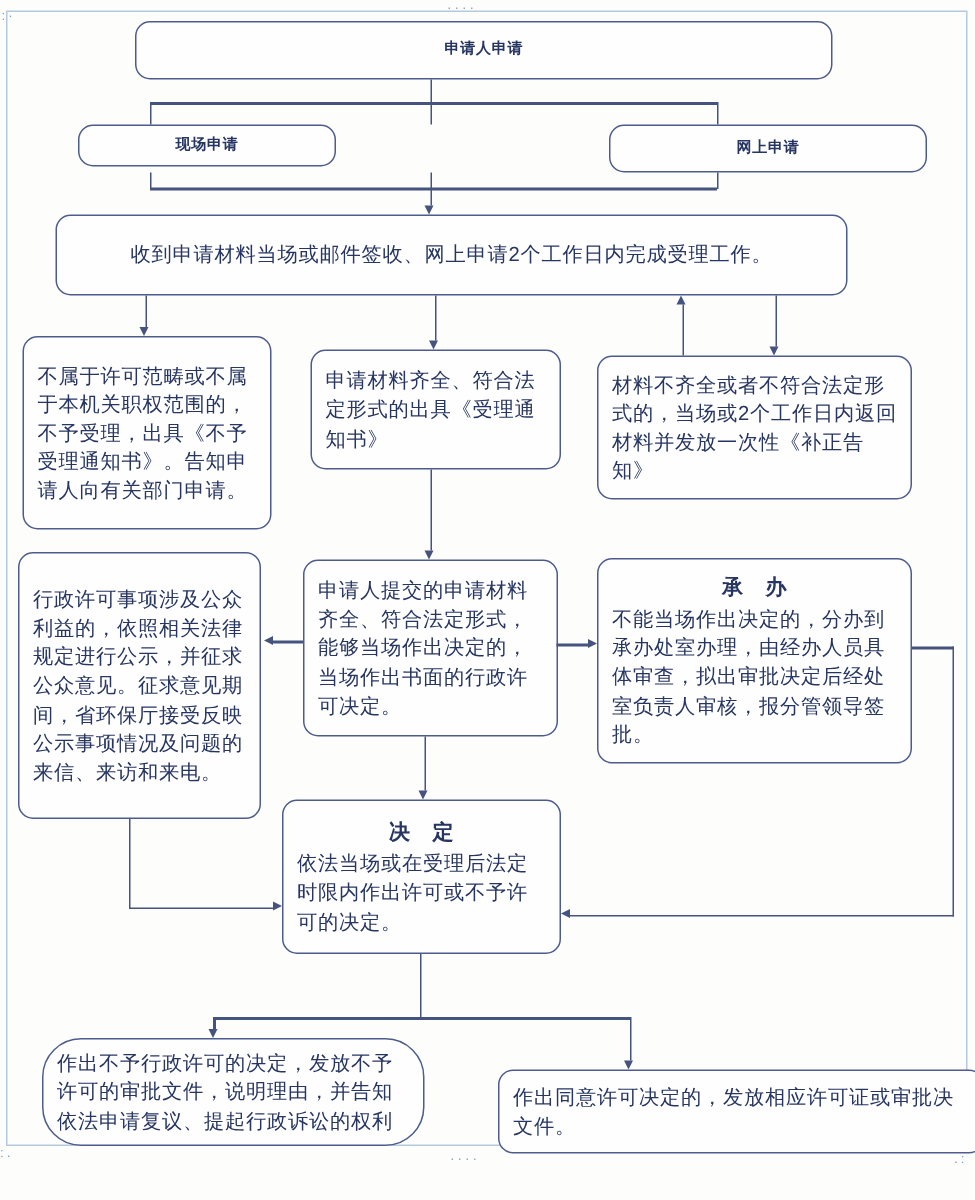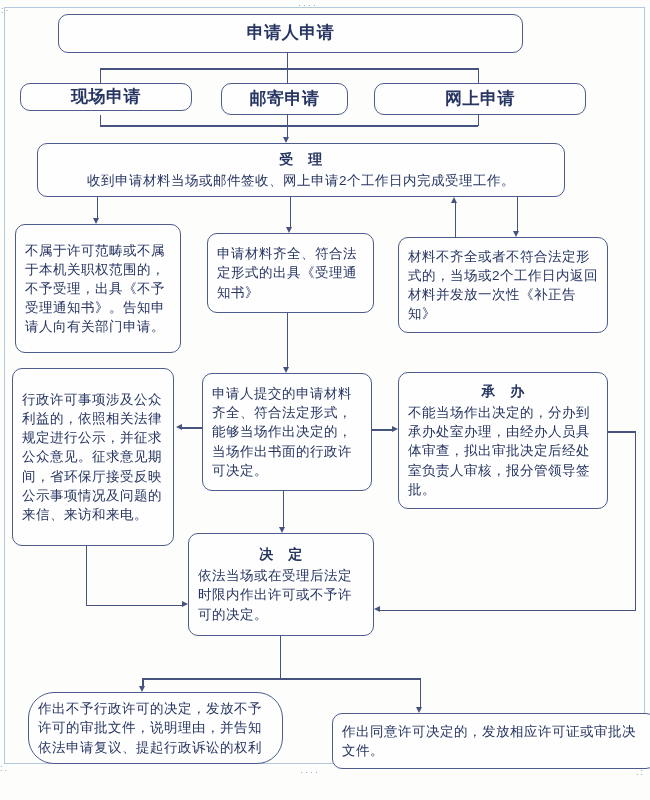--- a/index.html
+++ b/index.html
@@ -15,21 +15,21 @@
   }
   .node{
     position:absolute;box-sizing:border-box;
     border:1.5px solid #4d5c8c;border-radius:10px;background:#fefefe;
     padding:7px 9px;font-size:13.5px;line-height:1.42;letter-spacing:0.5px;
     display:flex;flex-direction:column;justify-content:center;
   }
   .node .ntitle{text-align:center;font-weight:bold;font-size:14px;margin-bottom:1px;}
   .node .nbody{text-align:left;}
   .node .nbody.center{text-align:center;}
-  .label-node{align-items:center;justify-content:center;font-weight:bold;font-size:17px;}
+  .label-node{align-items:center;justify-content:center;font-weight:bold;font-size:10px;margin-left:32px;}
   .ln{position:absolute;background:#46537f;}
   .v{width:1.5px;}
   .h{height:1.5px;}
   .arr{position:absolute;width:0;height:0;border-style:solid;}
   .arr-down{border-width:6px 3.5px 0 3.5px;border-color:#46537f transparent transparent transparent;}
   .arr-up{border-width:0 3.5px 6px 3.5px;border-color:transparent transparent #46537f transparent;}
   .arr-left{border-width:3.5px 6px 3.5px 0;border-color:transparent #46537f transparent transparent;}
   .arr-right{border-width:3.5px 0 3.5px 6px;border-color:transparent transparent transparent #46537f;}
   .dots{position:absolute;color:#7fa3c4;font-size:9px;letter-spacing:2px;line-height:1;}
 </style>
@@ -47,30 +47,26 @@
   <div class="dots" style="left:636px;top:768px;">.:</div>
 
   <div class="node label-node" style="left:58px;top:14px;width:465px;height:39px;">
     <span>申请人申请</span>
   </div>
 
   <div class="node label-node" style="left:20px;top:83px;width:172px;height:28px;">
     <span>现场申请</span>
   </div>
 
-  <div class="node label-node" style="left:221px;top:83px;width:127px;height:32px;">
-    <span>邮寄申请</span>
-  </div>
 
   <div class="node label-node" style="left:374px;top:83px;width:212px;height:32px;">
     <span>网上申请</span>
   </div>
 
   <div class="node" style="left:37px;top:143px;width:528px;height:54px;padding:5px 12px;">
-    <div class="ntitle">受　理</div>
     <div class="nbody center">收到申请材料当场或邮件签收、网上申请2个工作日内完成受理工作。</div>
   </div>
 
   <div class="node" style="left:15px;top:224px;width:166px;height:129px;">
     <div class="nbody">不属于许可范畴或不属于本机关职权范围的，不予受理，出具《不予受理通知书》。告知申请人向有关部门申请。</div>
   </div>
 
   <div class="node" style="left:207px;top:233px;width:167px;height:80px;">
     <div class="nbody">申请材料齐全、符合法定形式的出具《受理通知书》</div>
   </div>

